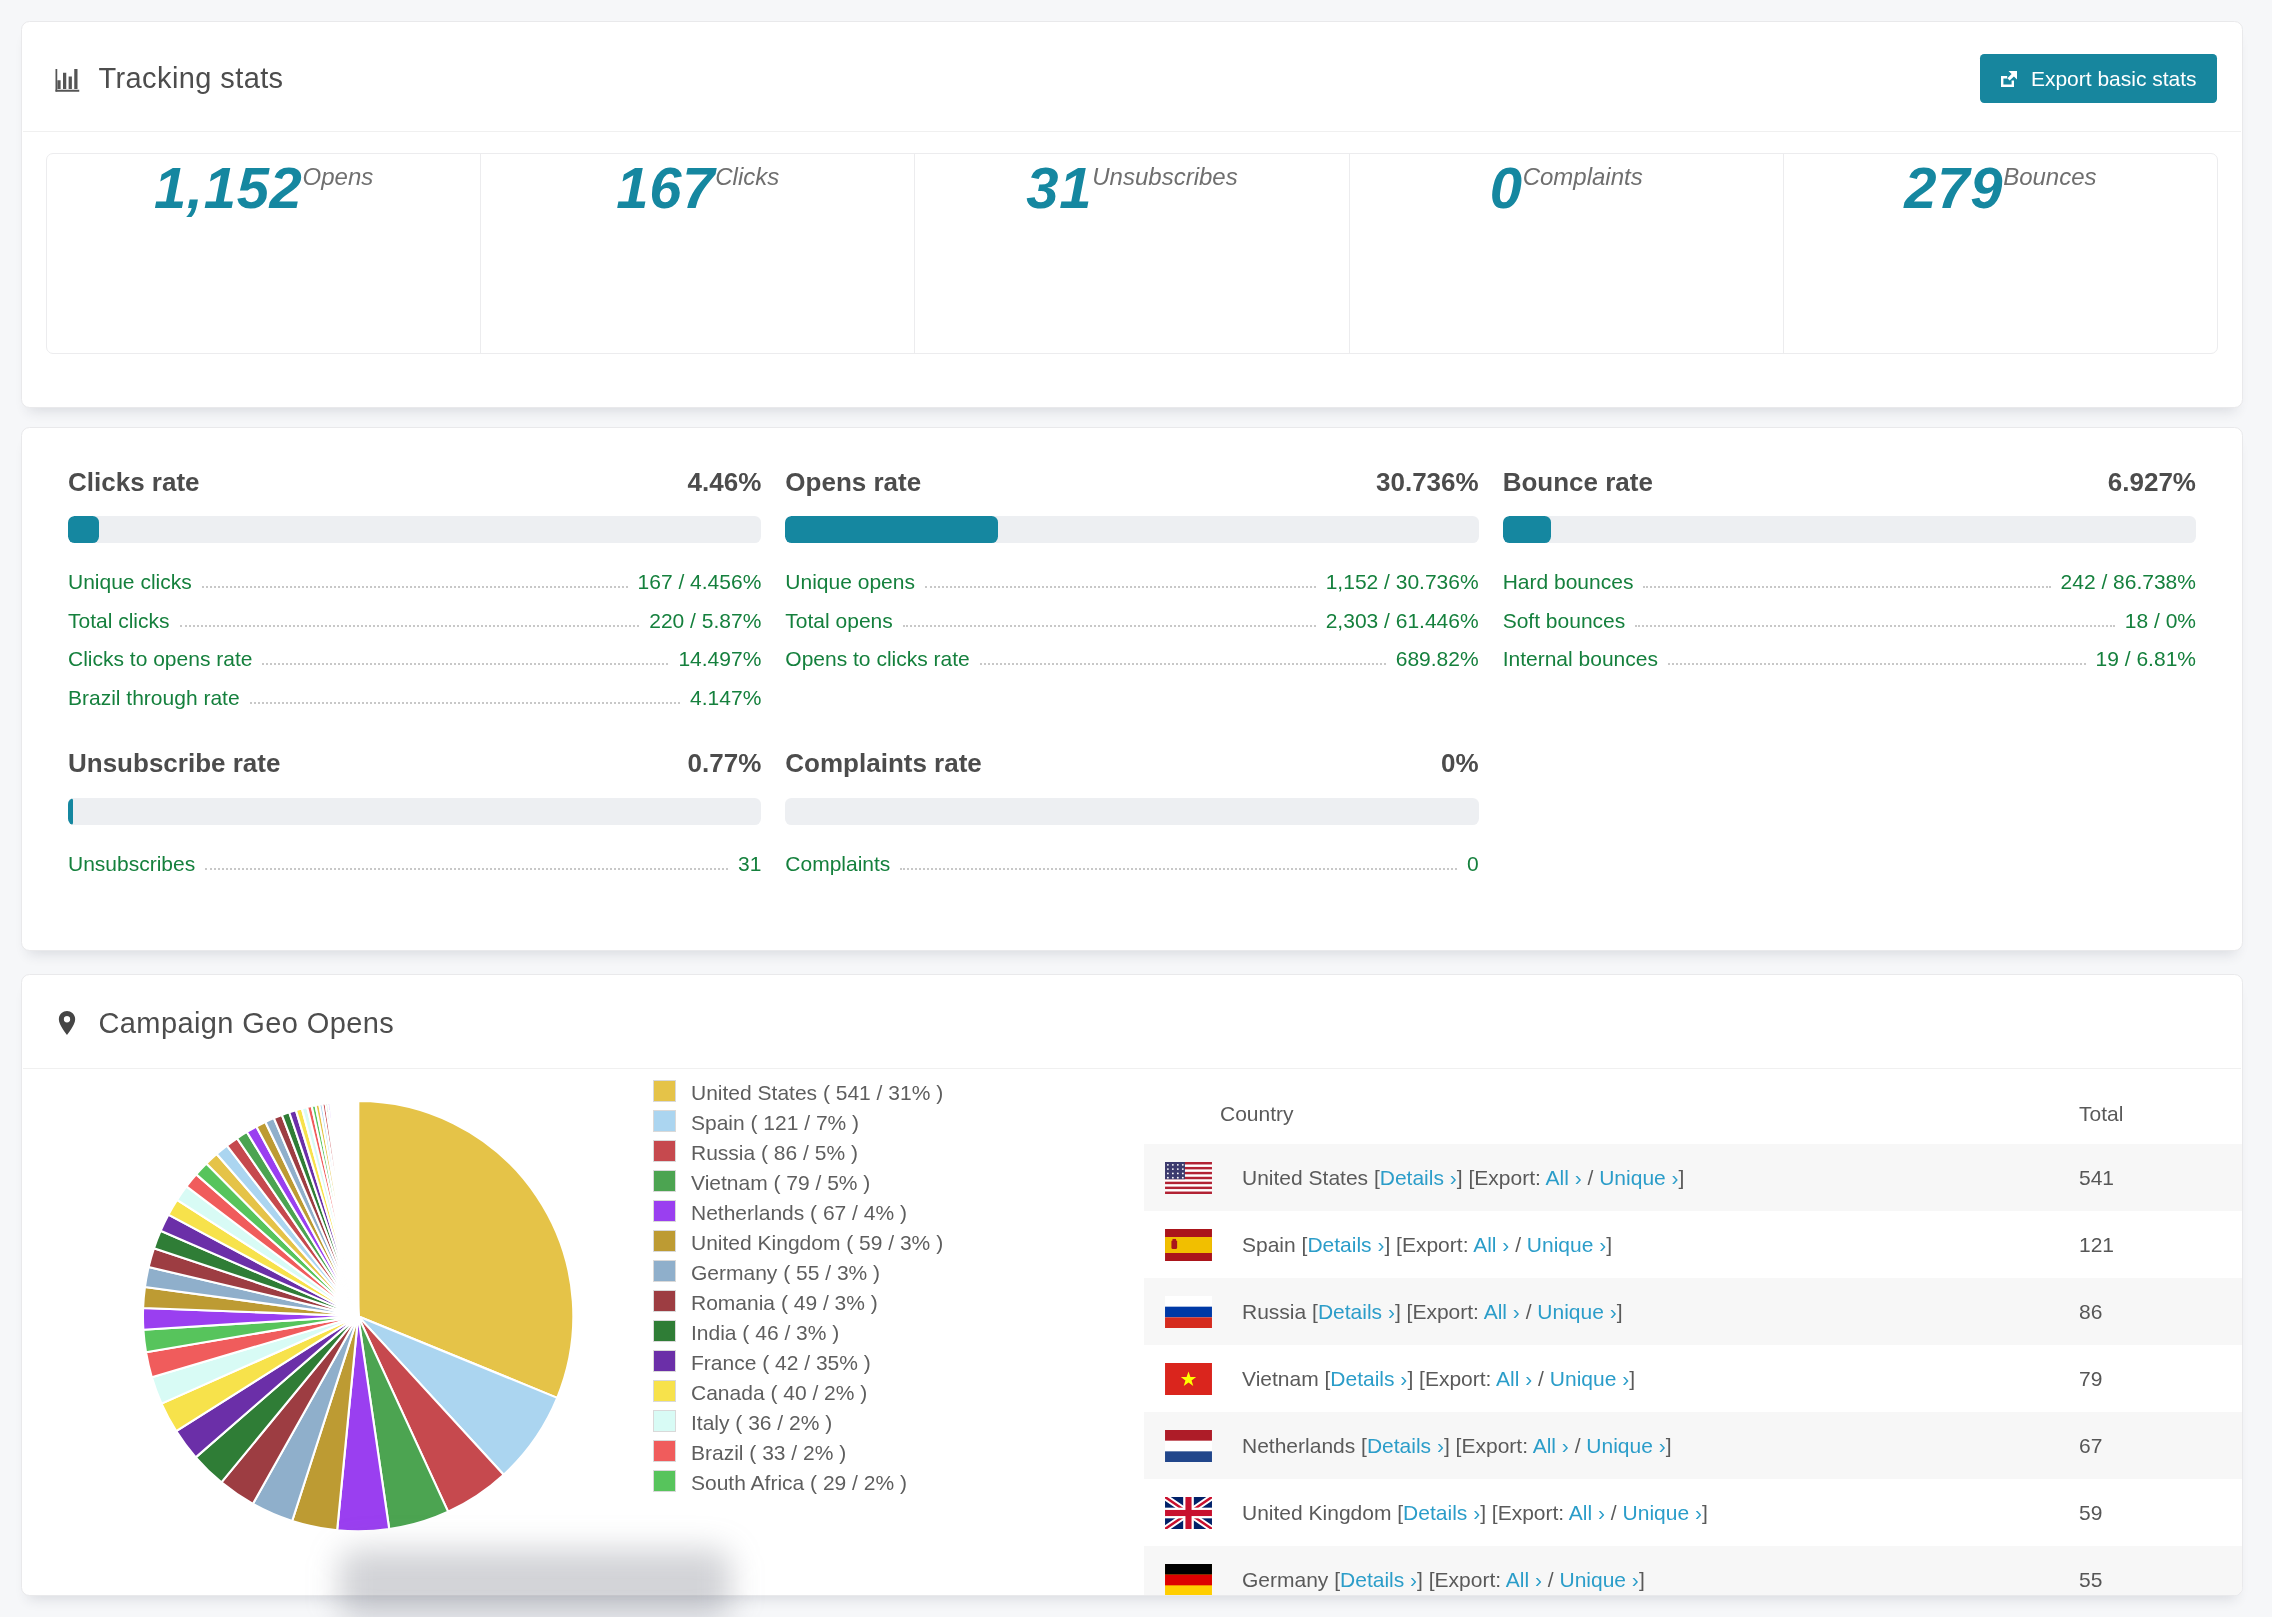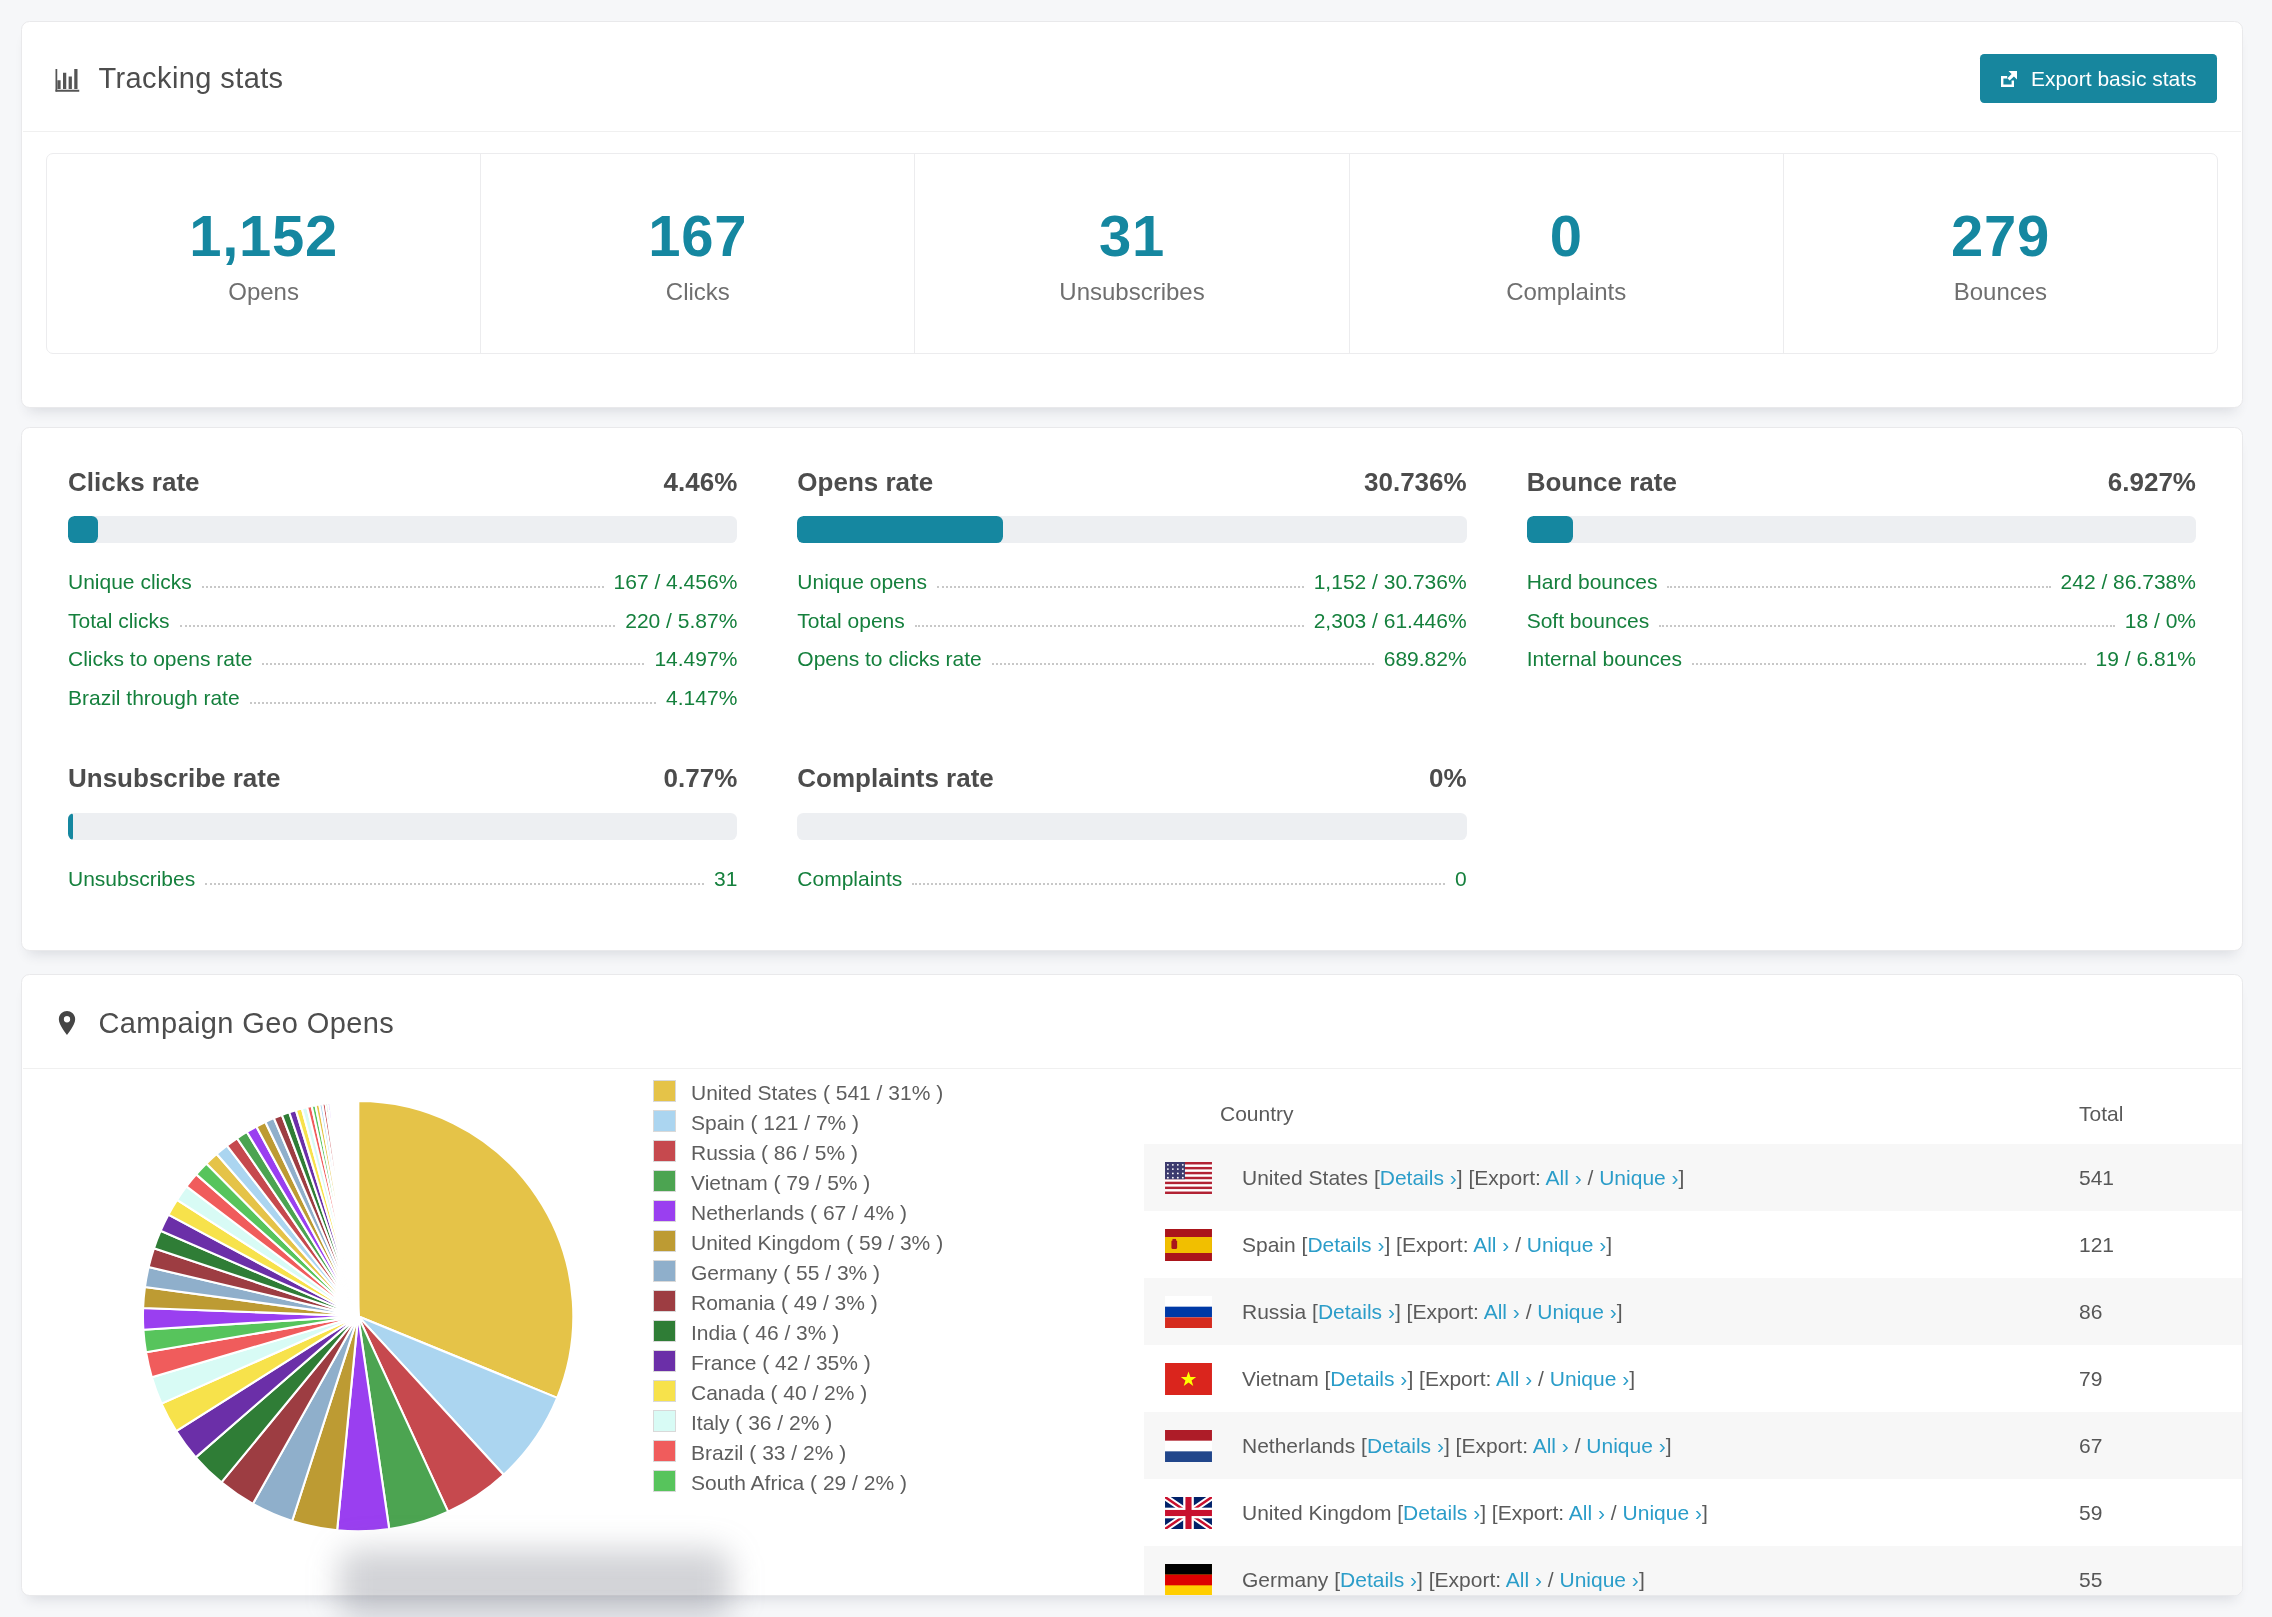--- a/index.html
+++ b/index.html
@@ -30,27 +30,27 @@
     background:#17869e;color:#ffffff;font-size:21px;font-family:inherit;
     padding:12.7px 20px 12.7px 17px;border-radius:4.2px;
   }
   .btn-export svg{width:24px;height:24px;}
 
   
   .stats-wrap{
     margin:21px 24px 0 24px;height:199px;border:1.4px solid #ececee;border-radius:7px;
     display:flex;background:#fff;
   }
-  .stat-cell{flex:1;display:flex;flex-direction:column;align-items:center;justify-content:center;}
+  .stat-cell{flex:1;display:flex;align-items:flex-start;justify-content:center;font-style:italic;}
   .stat-cell + .stat-cell{border-left:1.4px solid #ececee;}
   .stat-value{font-size:58px;font-weight:bold;color:#1587a0;letter-spacing:0.7px;}
   .stat-label{font-size:24px;color:#6f6f6f;margin-top:8.5px;}
 
   
-  #rates-grid{display:grid;grid-template-columns:1fr 1fr 1fr;column-gap:60px;row-gap:39px;padding:39px 46px 0 46px;}
+  #rates-grid{display:grid;grid-template-columns:1fr 1fr 1fr;column-gap:60px;row-gap:39px;padding:39px 46px 0 46px;gap:24px;}
   .rate-block{min-width:0;}
   .rate-head{display:flex;align-items:baseline;}
   .rate-title,.rate-value{font-size:26px;font-weight:bold;color:#4c4c4c;}
   .rate-bar{height:27px;background:#edeff2;border-radius:6.4px;margin-top:18.4px;overflow:hidden;}
   .rate-fill{height:100%;background:#1587a0;border-radius:6.4px;}
   .rate-rows{margin-top:27px;}
   .rate-row{display:flex;align-items:flex-end;font-size:21px;color:#15803d;margin-bottom:15.5px;line-height:23px;}
   .leader{flex:1;border-bottom:2.1px dotted #c8c8c8;margin:0 10px 5px 10px;min-width:28px;}
 
   

